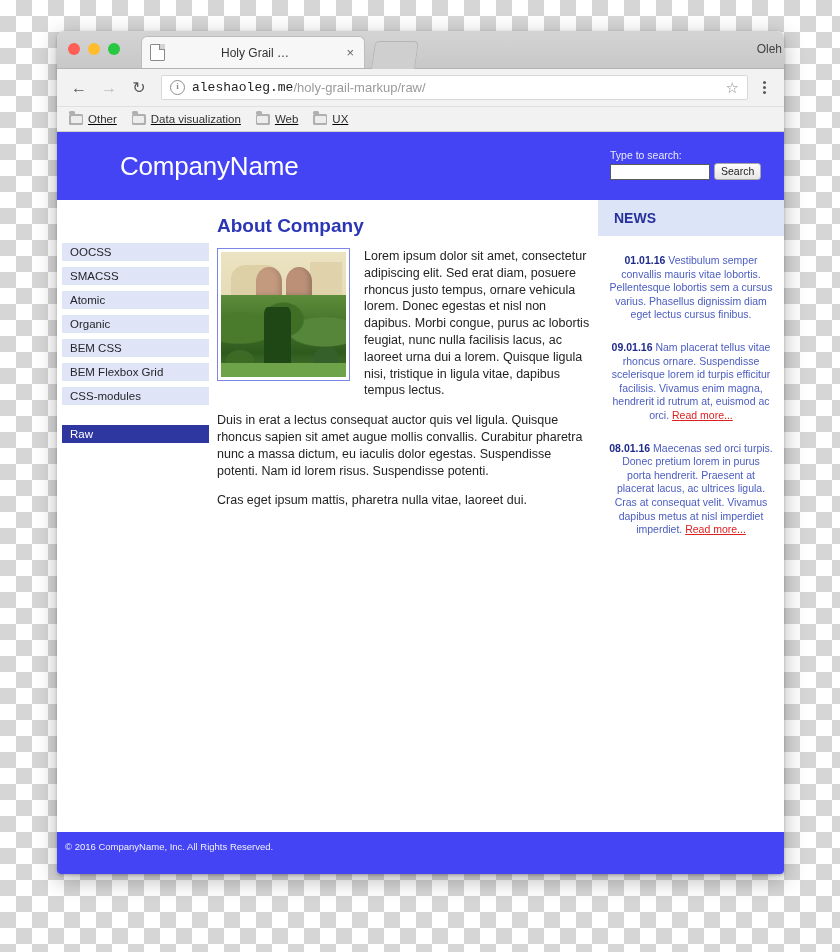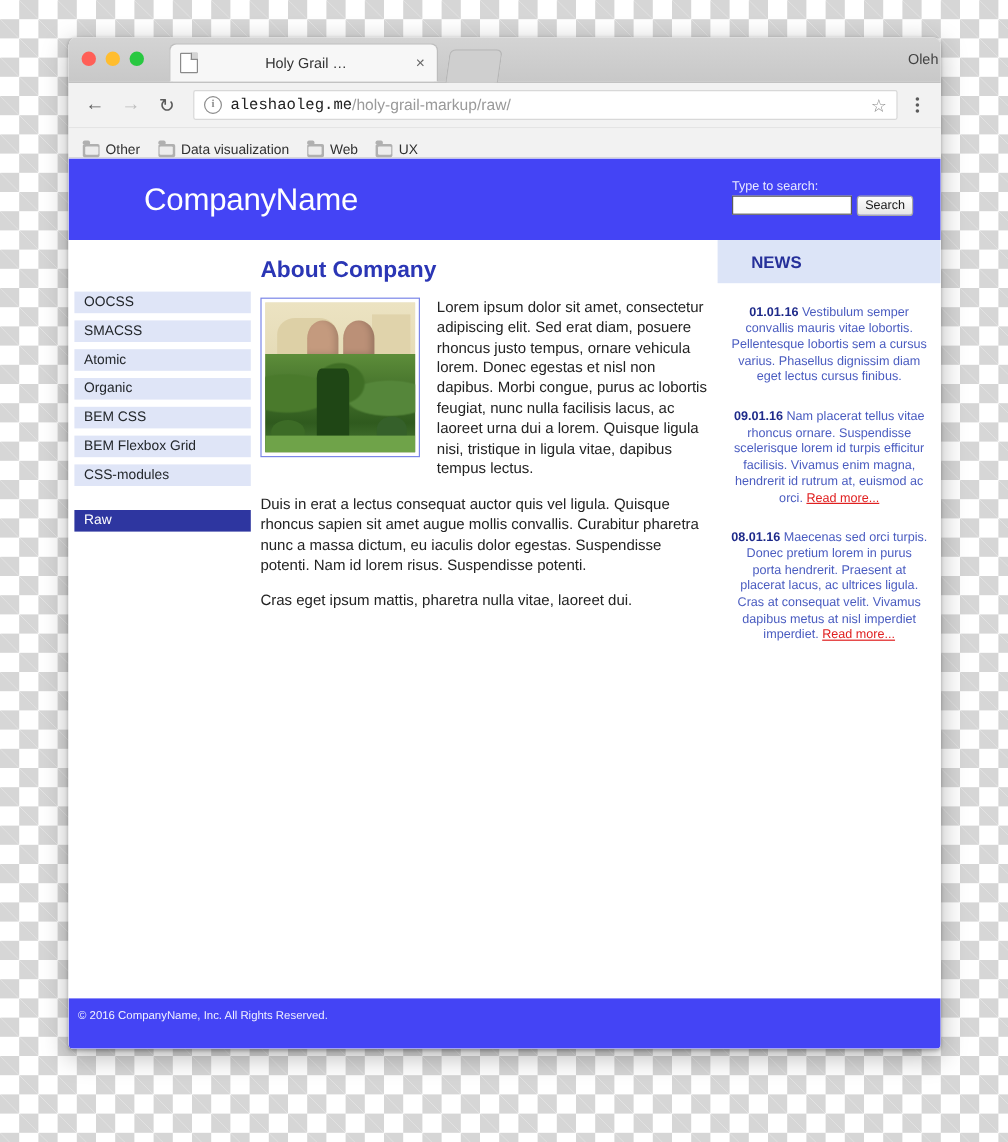--- a/index.html
+++ b/index.html
@@ -184,24 +184,25 @@
   .menu-dots i {
     width: 3px; height: 3px; border-radius: 50%;
     background: #5a5a5a; display: block;
   }
 
   
   .bookmark-bar {
     height: 25px;
     background: #f2f2f2;
     display: flex;
-    align-items: flex-end;
+    align-items: center;
     padding: 0 12px;
     box-sizing: border-box;
     border-bottom: 1px solid #d2d2d2;
+    text-decoration: underline;
   }
   .bookmark {
     display: flex;
     align-items: center;
     margin-right: 15px;
     font-size: 11.5px;
     color: #303030;
     cursor: pointer;
   }
   .folder-icon {
@@ -256,21 +257,21 @@
     left: 553px;
     top: 17px;
     width: 170px;
   }
   .search-label {
     font-size: 10.5px;
     color: #e9e9ff;
     display: block;
     margin-bottom: 2px;
   }
-  .search-row { display: flex; align-items: flex-start; gap: 4px; }
+  .search-row { display: flex; align-items: flex-end; gap: 4px; }
   .search-input {
     width: 100px;
     height: 16px;
     border: 1px solid #5a5a5a;
     background: #fff;
     font-size: 11px;
     padding: 0 3px;
     box-sizing: border-box;
     outline: none;
     font-family: "Liberation Sans", sans-serif;
@@ -410,21 +411,21 @@
     top: 0;
     width: 186px;
   }
   .news-head {
     background: #dce4f7;
     color: #26309a;
     font-size: 14px;
     font-weight: bold;
     height: 36px;
     line-height: 36px;
-    padding-left: 28px;
+    padding-left: 16px;
     box-sizing: border-box;
   }
   .news-list { padding: 18px 11px 0 11px; }
   .news-item {
     font-size: 10.5px;
     line-height: 13.6px;
     color: #4a5cc0;
     margin-bottom: 19px;
     text-align: center;
   }

